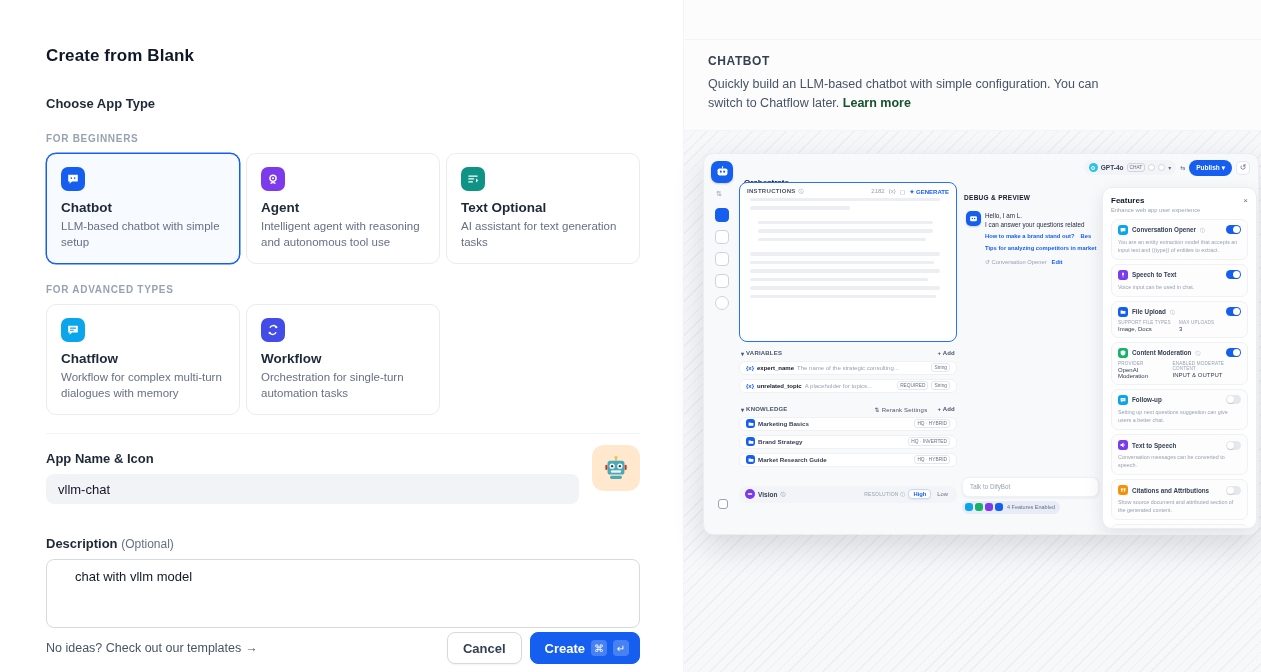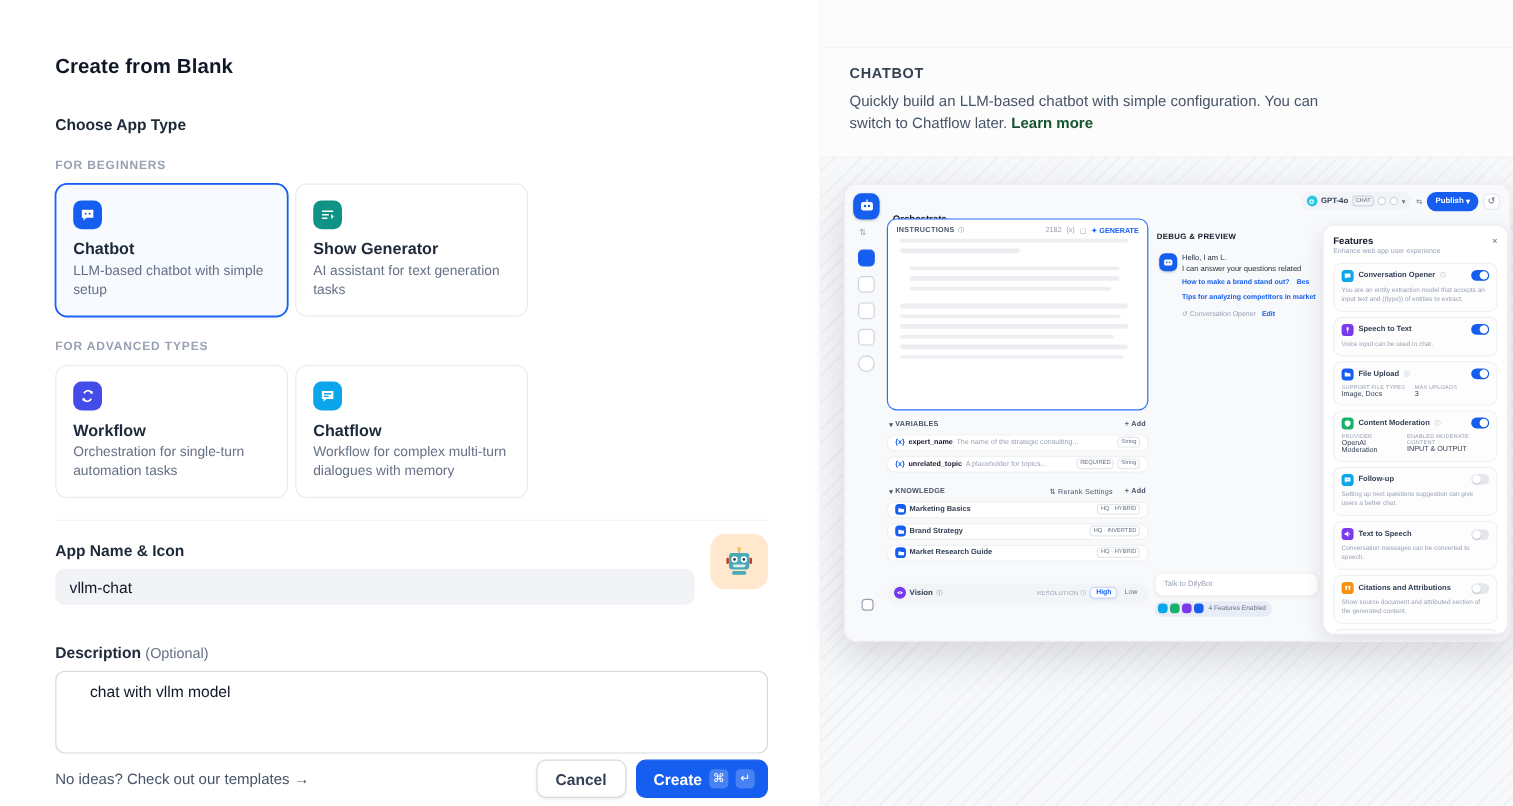--- a/index.html
+++ b/index.html
@@ -162,57 +162,68 @@
           <svg width="12" height="12" viewBox="0 0 10 10">
               <path fill="#fff" d="M1 1.5h8v5.5H4.2L2.2 9V7H1z"></path>
               <circle cx="3.6" cy="4.2" r=".7" fill="#155eef"></circle>
               <circle cx="6.4" cy="4.2" r=".7" fill="#155eef"></circle>
             </svg>
         </div>
         <div class="ttitle">Chatbot</div>
         <div class="tdesc">LLM-based chatbot with simple setup</div>
       </div>
       <div class="tcard">
+        <div class="ticon" style="background:#7c3aed">
+          <svg width="12" height="12" viewBox="0 0 10 10">
+              <circle cx="5" cy="4.4" r="2.6" fill="none" stroke="#fff" stroke-width="1.2"></circle>
+              <circle cx="5" cy="4.4" r=".9" fill="#fff"></circle>
+              <path d="M3 8.8c.6-1 3.4-1 4 0" stroke="#fff" stroke-width="1.1" fill="none"></path>
+            </svg>
+        </div>
+        <div class="ttitle">Agent</div>
+        <div class="tdesc">Intelligent agent with reasoning and autonomous tool use</div>
+      </div>
+      <div class="tcard">
         <div class="ticon" style="background:#0e9384">
           <svg width="12" height="12" viewBox="0 0 10 10">
               <rect x="1" y="2" width="8" height="1.1" rx=".5" fill="#fff"></rect>
               <rect x="1" y="4.4" width="5" height="1.1" rx=".5" fill="#fff"></rect>
               <path d="M7.5 4.4l1.8 1.8-1.8 1.8V4.4z" fill="#fff"></path>
               <rect x="1" y="6.8" width="4" height="1.1" rx=".5" fill="#fff"></rect>
             </svg>
         </div>
-        <div class="ttitle">Show Generator</div>
+        <div class="ttitle">Text Optional</div>
         <div class="tdesc">AI assistant for text generation tasks</div>
       </div>
     </div>
 
     <div class="grouplabel">FOR ADVANCED TYPES</div>
     <div class="cardrow" style="margin-bottom:18px">
+      <div class="tcard">
+        <div class="ticon" style="background:#0ba5ec">
+          <svg width="12" height="12" viewBox="0 0 10 10">
+              <path fill="#fff" d="M1 1.5h8v5.5H4.2L2.2 9V7H1z"></path>
+              <rect x="2.4" y="3" width="5.2" height=".9" rx=".4" fill="#0ba5ec"></rect>
+              <rect x="2.4" y="4.8" width="3.4" height=".9" rx=".4" fill="#0ba5ec"></rect>
+            </svg>
+        </div>
+        <div class="ttitle">Chatflow</div>
+        <div class="tdesc">Workflow for complex multi-turn dialogues with memory</div>
+      </div>
       <div class="tcard">
         <div class="ticon" style="background:#444ce7">
           <svg width="12" height="12" viewBox="0 0 10 10">
               <path d="M2.5 3.2a3 3 0 015 -.9" stroke="#fff" stroke-width="1.2" fill="none"></path>
               <path d="M7.5 6.8a3 3 0 01-5 .9" stroke="#fff" stroke-width="1.2" fill="none"></path>
               <circle cx="7.7" cy="2.6" r="1" fill="#fff"></circle>
               <circle cx="2.3" cy="7.4" r="1" fill="#fff"></circle>
             </svg>
         </div>
         <div class="ttitle">Workflow</div>
         <div class="tdesc">Orchestration for single-turn automation tasks</div>
-      </div>
-      <div class="tcard">
-        <div class="ticon" style="background:#0ba5ec">
-          <svg width="12" height="12" viewBox="0 0 10 10">
-              <path fill="#fff" d="M1 1.5h8v5.5H4.2L2.2 9V7H1z"></path>
-              <rect x="2.4" y="3" width="5.2" height=".9" rx=".4" fill="#0ba5ec"></rect>
-              <rect x="2.4" y="4.8" width="3.4" height=".9" rx=".4" fill="#0ba5ec"></rect>
-            </svg>
-        </div>
-        <div class="ttitle">Chatflow</div>
-        <div class="tdesc">Workflow for complex multi-turn dialogues with memory</div>
       </div>
       <div></div>
     </div>
 
     <hr class="sectiondivider">
 
     <div class="namewrap">
       <div class="fieldlabel">App Name &amp; Icon</div>
       <input class="nameinput" type="text" value="vllm-chat" style="">
       <div class="avatar">

